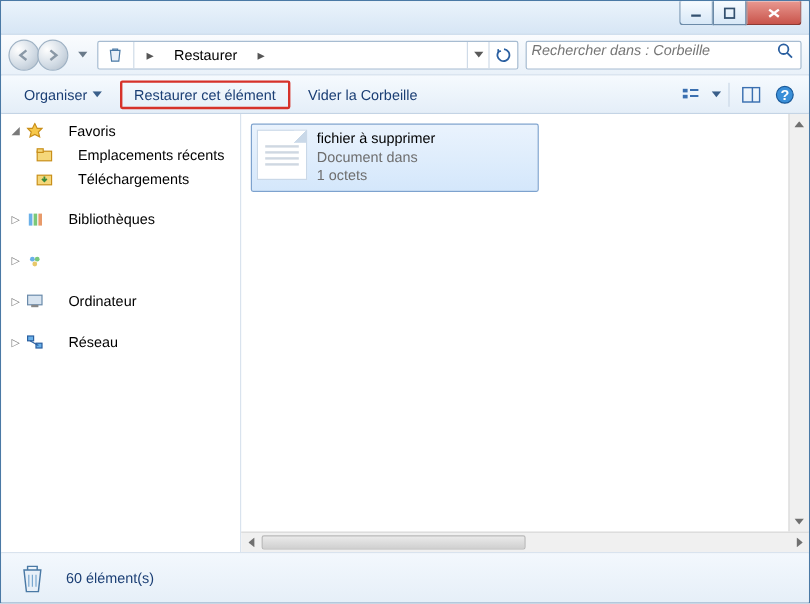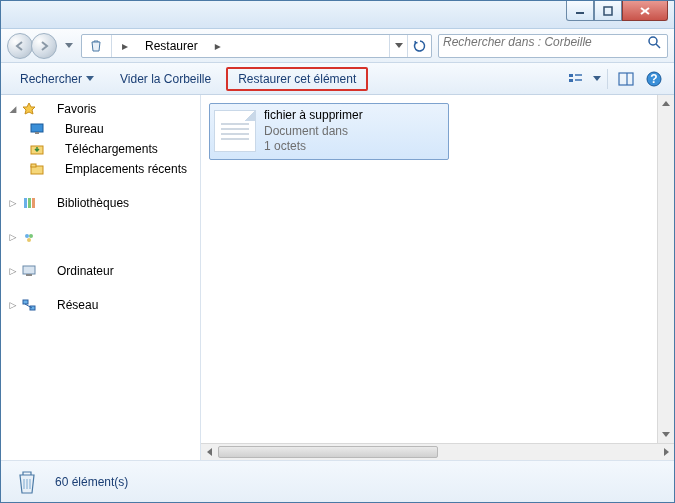--- a/index.html
+++ b/index.html
@@ -38,21 +38,21 @@
   .body { flex:1; display:flex; min-height:0; }
   .nav-pane { width:200px; border-right:1px solid #d9e3ee; background:#fff; padding:4px 0; overflow:hidden; }
   .tree-item { display:flex; align-items:center; height:20px; padding-left:6px; gap:2px; color:#000; }
   .tree-item .exp { width:12px; display:flex; align-items:center; justify-content:center; color:#7a7a7a; font-size:9px; }
   .tree-item .ic { width:16px; height:16px; display:flex; align-items:center; justify-content:center; }
   .tree-item .lbl { padding-left:2px;margin-left:16px; }
   .tree-child { padding-left:28px; }
   .tree-gap { height:14px; }
   .content { flex:1; display:flex; flex-direction:column; min-width:0; }
   .content-area { flex:1; padding:8px; overflow:hidden; position:relative; }
-  .file-item { width:240px; border:1px solid #7da2ce; background: linear-gradient(to bottom,#eaf3fd,#d4e7fb); border-radius:2px; display:flex; align-items:center; padding:4px; gap:8px; }
+  .file-item { width:240px; border:1px solid #7da2ce; background: linear-gradient(to bottom,#eaf3fd,#d4e7fb); border-radius:2px; display:flex; padding:4px; gap:8px; }
   .file-thumb { width:42px; height:42px; background:#fff; border:1px solid #c9d8e8; position:relative; }
   .file-thumb::after { content:""; position:absolute; top:0; right:0; width:10px; height:10px; background:linear-gradient(135deg,#fff 50%,#c9d8e8 50%); }
   .file-thumb .lines { position:absolute; top:12px; left:6px; right:6px; height:20px; display:flex; flex-direction:column; gap:3px;}
   .file-thumb .lines span { height:2px; background:#cfd8e2; }
   .file-meta { display:flex; flex-direction:column; line-height:1.3; }
   .file-meta .fname { color:#000; }
   .file-meta .fsub { color:#6e6e6e; }
   .right-scroll { width:17px; background:#f0f0f0; border-left:1px solid #d9d9d9; display:flex; flex-direction:column; }
   .right-scroll .arr { height:17px; display:flex; align-items:center; justify-content:center; color:#606060; }
   .hscroll { height:17px; background:#f0f0f0; border-top:1px solid #d9d9d9; display:flex; align-items:center; }
@@ -147,30 +147,30 @@
         <svg width="14" height="14">
             <circle cx="6" cy="6" r="4" fill="none" stroke="#2a5fa0" stroke-width="1.5"></circle>
             <line x1="9" y1="9" x2="13" y2="13" stroke="#2a5fa0" stroke-width="1.5"></line>
           </svg>
       </span>
     </div>
   </div>
 
   <div class="toolbar">
     <div class="tb-btn">
-      <span>Rechercher</span>
+      <span>Organiser</span>
       <svg width="8" height="6">
           <path d="M0 0 L8 0 L4 5 Z" fill="#3a5f8a"></path>
         </svg>
     </div>
+    <div class="tb-btn highlight">
+      <span>Restaurer cet élément</span>
+    </div>
     <div class="tb-btn">
       <span>Vider la Corbeille</span>
-    </div>
-    <div class="tb-btn highlight">
-      <span>Restaurer cet élément</span>
     </div>
     <div class="tb-spacer"></div>
     <div class="tb-icon">
       <svg width="18" height="14">
           <rect x="1" y="2" width="4" height="3" fill="#3a6fb0"></rect>
           <rect x="1" y="7" width="4" height="3" fill="#3a6fb0"></rect>
           <line x1="7" y1="3" x2="14" y2="3" stroke="#3a6fb0" stroke-width="1.5"></line>
           <line x1="7" y1="8" x2="14" y2="8" stroke="#3a6fb0" stroke-width="1.5"></line>
         </svg>
     </div>
@@ -200,43 +200,34 @@
         <span class="ic">
             <svg width="14" height="14">
               <path d="M7 1 L9 5 L13 5 L10 8 L11 12 L7 10 L3 12 L4 8 L1 5 L5 5 Z" fill="#f7c84a" stroke="#c98f1a"></path>
             </svg>
           </span>
         <span class="lbl">Favoris</span>
       </div>
       <div class="tree-item tree-child">
         <span class="ic">
             <svg width="14" height="12">
-              <rect x="1" y="1" width="12" height="8" fill="#3a8fd8" stroke="#1a5a9a"></rect>
-              <rect x="5" y="9" width="4" height="2" fill="#888"></rect>
-            </svg>
-          </span>
-        <span class="lbl">Bureau</span>
+              <rect x="1" y="3" width="12" height="8" fill="#f5d77a" stroke="#c98f1a"></rect>
+              <rect x="1" y="1" width="5" height="3" fill="#f5d77a" stroke="#c98f1a"></rect>
+            </svg>
+          </span>
+        <span class="lbl">Emplacements récents</span>
       </div>
       <div class="tree-item tree-child">
         <span class="ic">
             <svg width="14" height="12">
               <rect x="1" y="3" width="12" height="8" fill="#f5d77a" stroke="#c98f1a"></rect>
               <path d="M7 4 L7 8 M5 6 L7 8 L9 6" fill="none" stroke="#3a8a3a" stroke-width="1.5"></path>
             </svg>
           </span>
         <span class="lbl">Téléchargements</span>
-      </div>
-      <div class="tree-item tree-child">
-        <span class="ic">
-            <svg width="14" height="12">
-              <rect x="1" y="3" width="12" height="8" fill="#f5d77a" stroke="#c98f1a"></rect>
-              <rect x="1" y="1" width="5" height="3" fill="#f5d77a" stroke="#c98f1a"></rect>
-            </svg>
-          </span>
-        <span class="lbl">Emplacements récents</span>
       </div>
       <div class="tree-gap"></div>
       <div class="tree-item">
         <span class="exp">▷</span>
         <span class="ic">
             <svg width="14" height="14">
               <rect x="2" y="2" width="3" height="10" fill="#6ab0e8"></rect>
               <rect x="6" y="2" width="3" height="10" fill="#7ac87a"></rect>
               <rect x="10" y="2" width="3" height="10" fill="#e89a6a"></rect>
             </svg>

